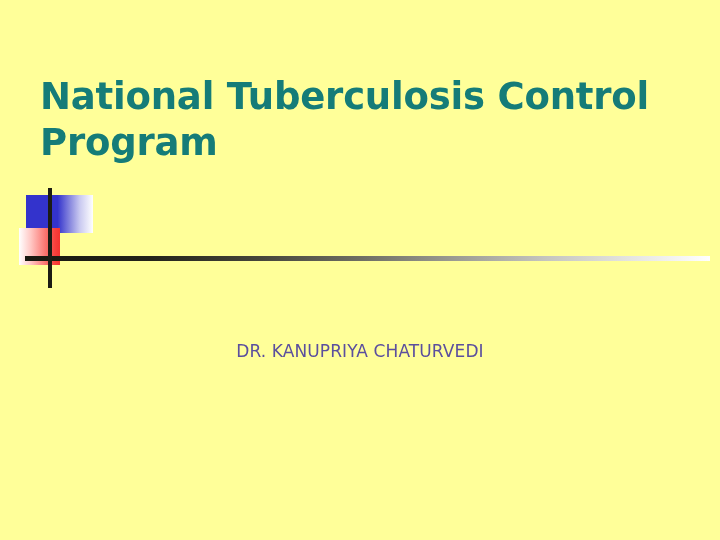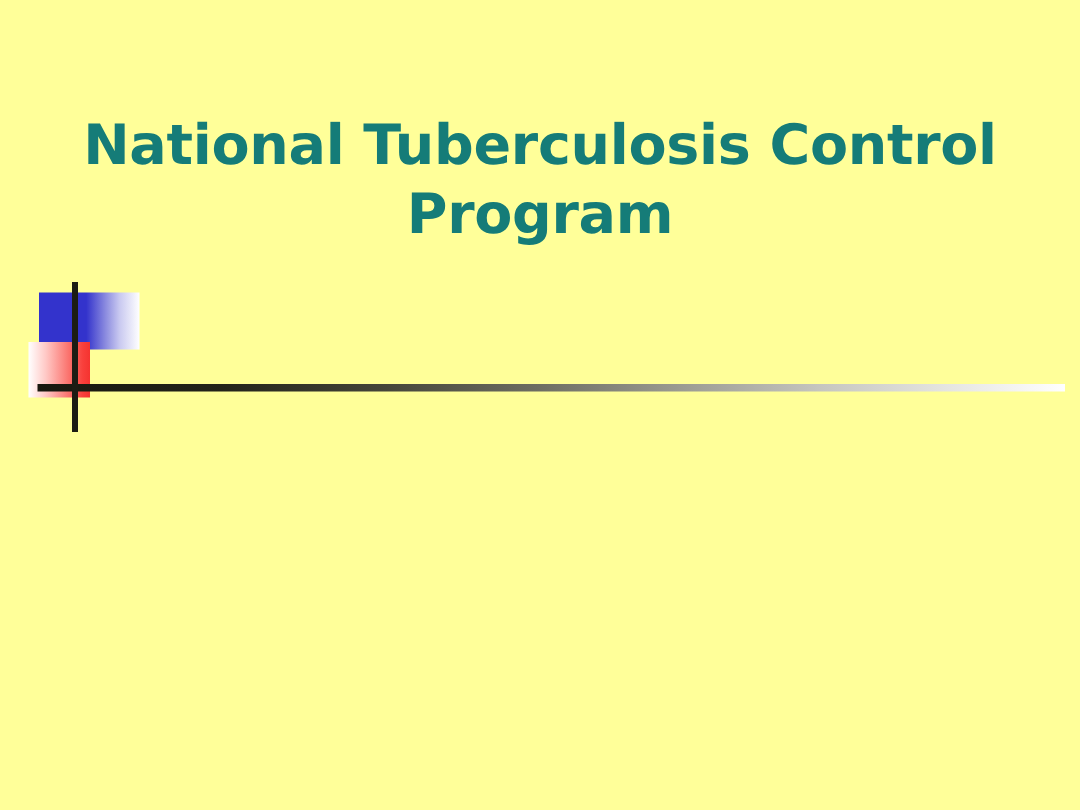--- a/index.html
+++ b/index.html
@@ -21,21 +21,21 @@
     background: #FFFF99;
     overflow: hidden;
   }
 
   
   #title-block {
     position: absolute;
     left: 40px;
     top: 74px;
     width: 640px;
-    text-align: center;
+    text-align: left;
   }
   #slide-title {
     margin: 0;
     font-family: "DejaVu Sans", "Liberation Sans", sans-serif;
     font-size: 37px;
     line-height: 46px;
     font-weight: bold;
     letter-spacing: -0.2px;
     color: #157C78;
     white-space: pre-line;
@@ -130,14 +130,17 @@
   </div>
 
   <div id="decor">
     <div id="decor-blue"></div>
     <div id="decor-red"></div>
     <div id="decor-yellow"></div>
     <div id="decor-hbar"></div>
     <div id="decor-vbar"></div>
   </div>
 
+  <div id="subtitle-block">
+    <p id="slide-subtitle">DR. KANUPRIYA CHATURVEDI</p>
+  </div>
 
 </div>
 
 </body></html>

